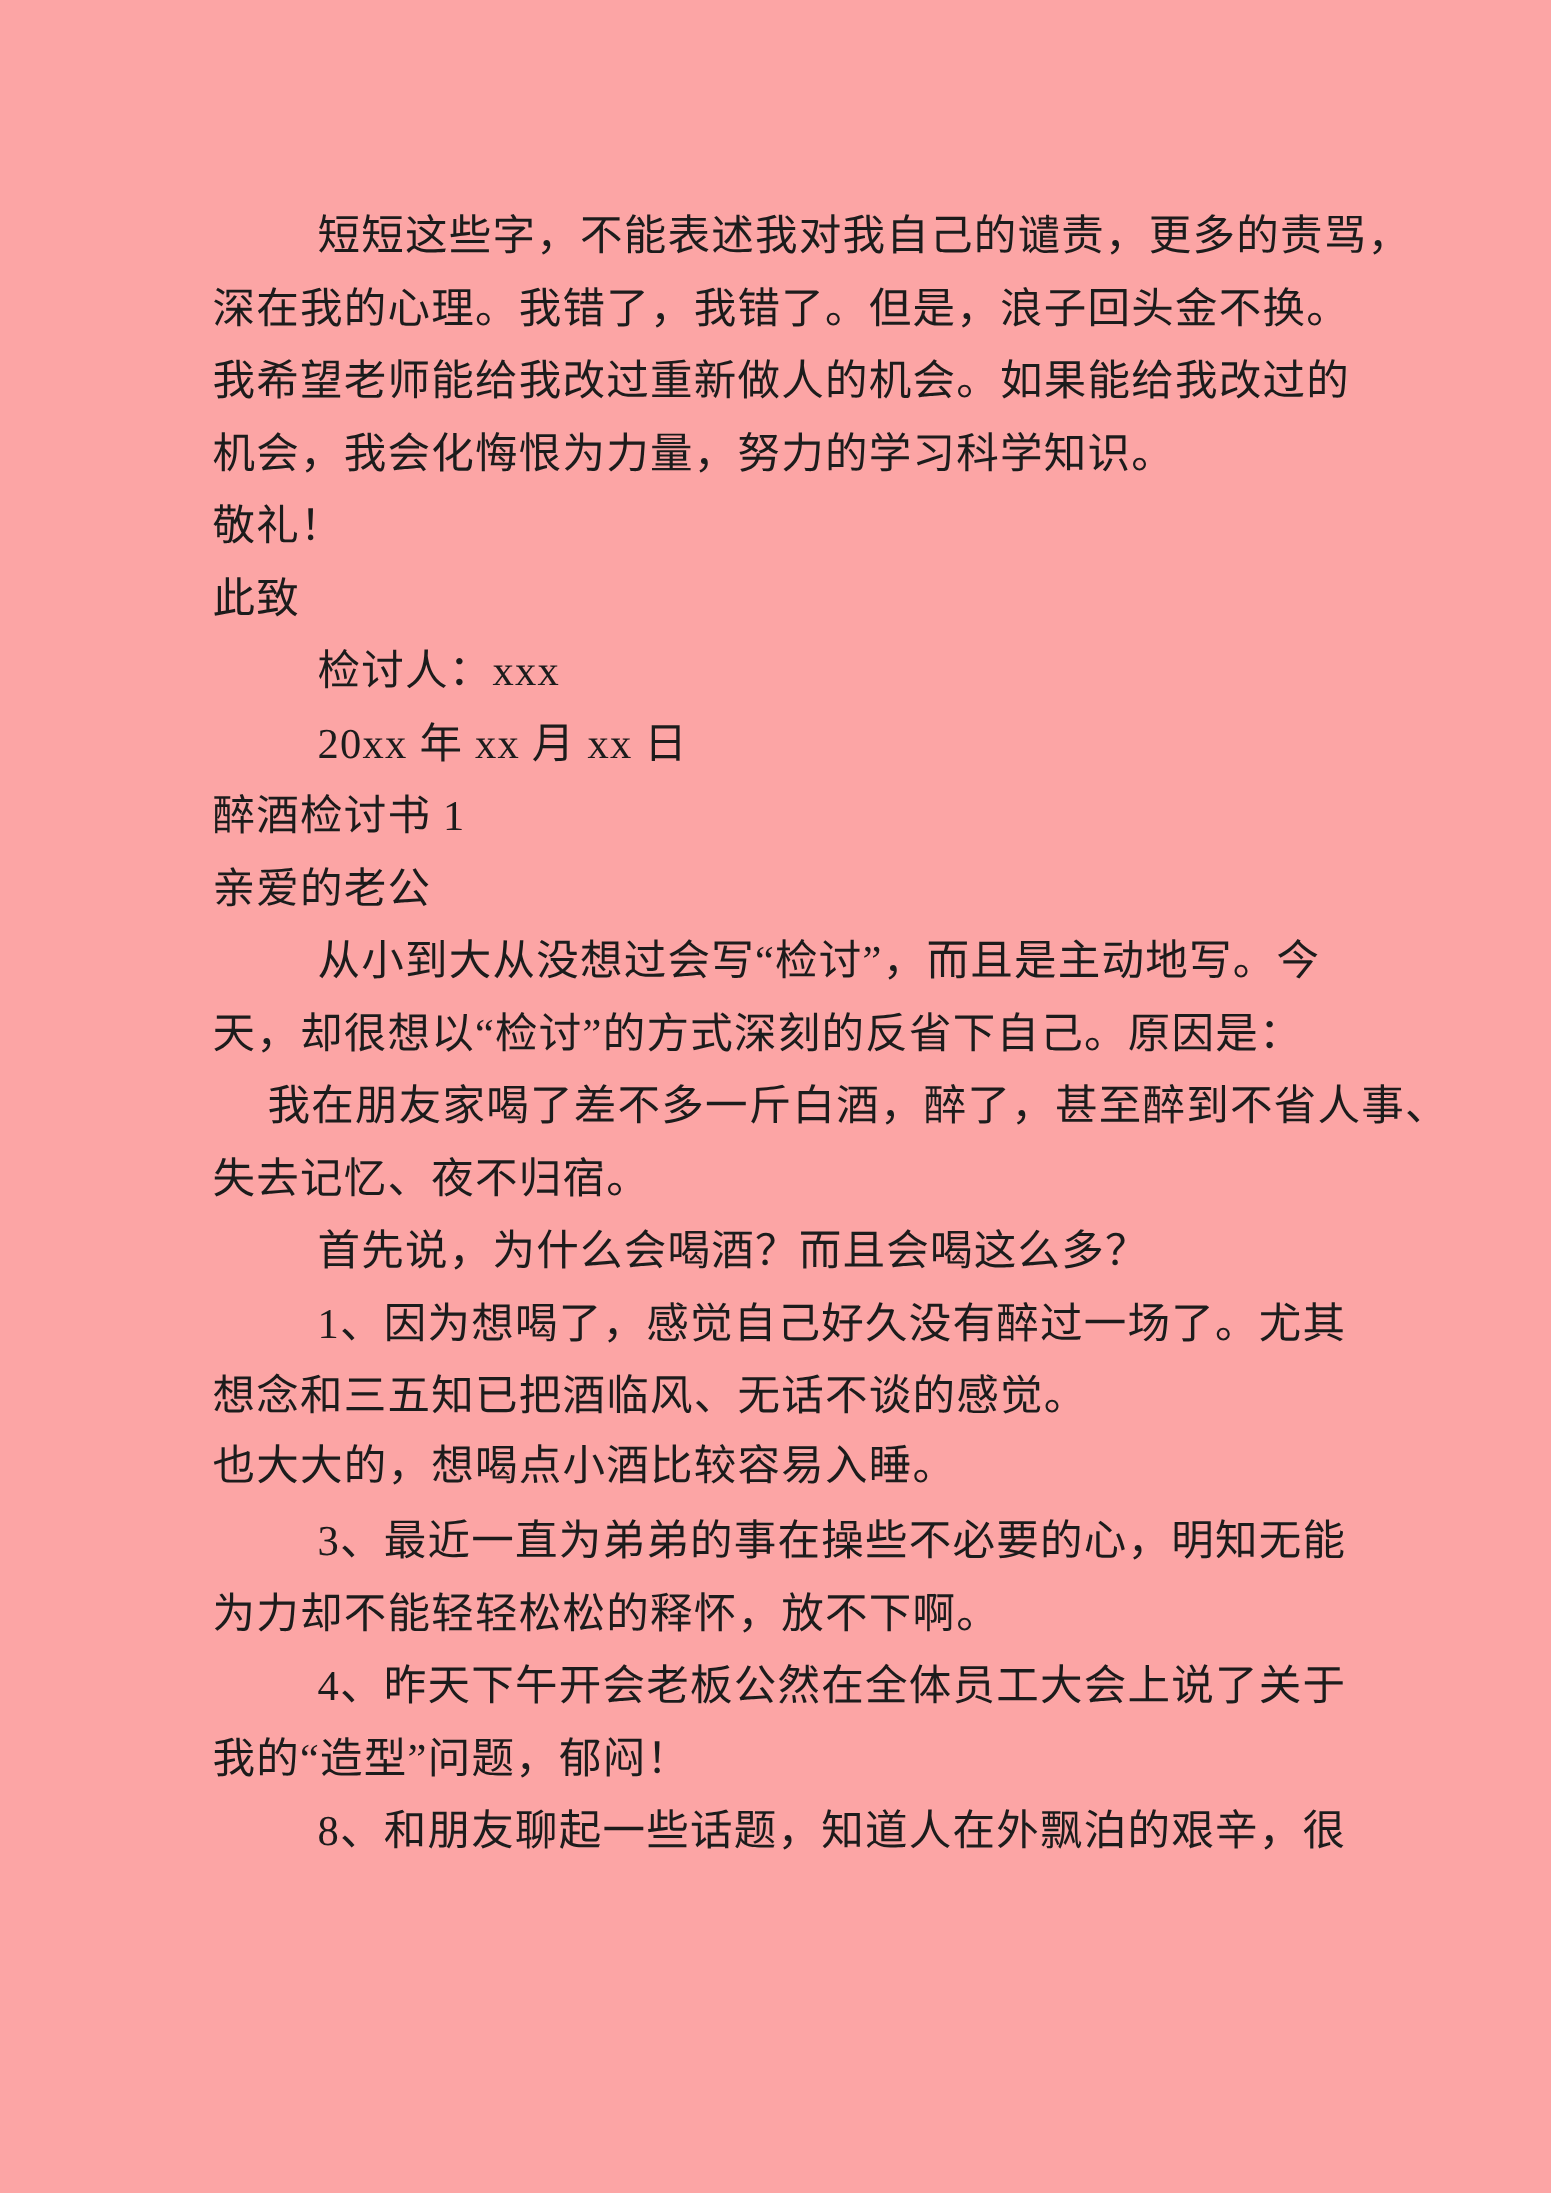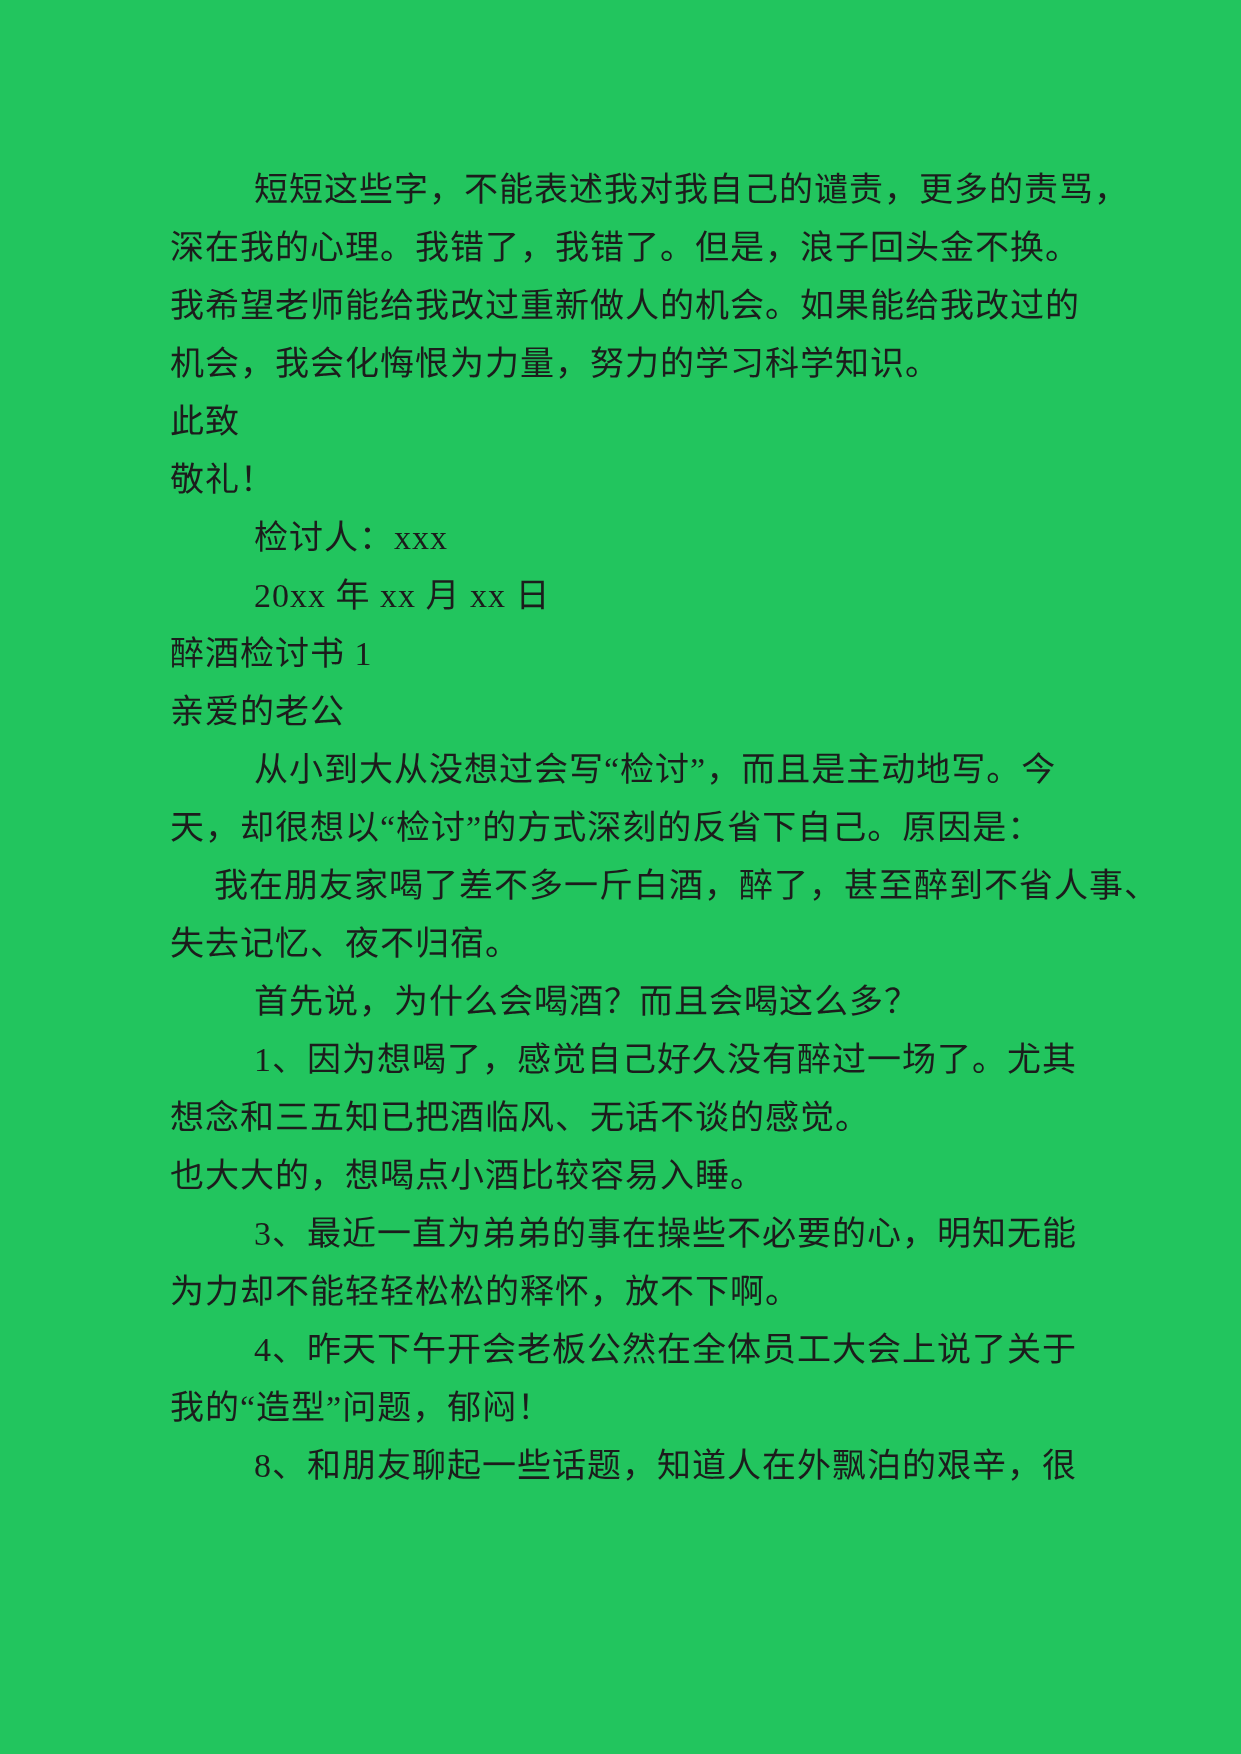--- a/index.html
+++ b/index.html
@@ -8,21 +8,21 @@
   }
   body {
     width: 1241px;
     height: 1754px;
     background: #ffffff;
   }
   .page {
     position: relative;
     width: 1241px;
     height: 1754px;
-    background: #22c55e;
+    background: #fca5a5;
     overflow: hidden;
   }
   .doc-body {
     position: absolute;
     left: 170px;
     top: 161px;
     width: 930px;
   }
   .line {
     height: 58px;
@@ -39,33 +39,33 @@
 </style>
 </head>
 <body style="background: rgb(255, 255, 255);">
 
 <div class="page">
   <div class="doc-body">
     <div class="line indent" style="color: rgb(28, 28, 28);">短短这些字，不能表述我对我自己的谴责，更多的责骂，</div>
       <div class="line" style="color: rgb(28, 28, 28);">深在我的心理。我错了，我错了。但是，浪子回头金不换。</div>
       <div class="line" style="color: rgb(28, 28, 28);">我希望老师能给我改过重新做人的机会。如果能给我改过的</div>
       <div class="line" style="color: rgb(28, 28, 28);">机会，我会化悔恨为力量，努力的学习科学知识。</div>
+      <div class="line" style="color: rgb(28, 28, 28);">敬礼！</div>
       <div class="line" style="color: rgb(28, 28, 28);">此致</div>
-      <div class="line" style="color: rgb(28, 28, 28);">敬礼！</div>
       <div class="line indent" style="color: rgb(28, 28, 28);">检讨人：xxx</div>
       <div class="line indent" style="color: rgb(28, 28, 28);">20xx 年 xx 月 xx 日</div>
       <div class="line" style="color: rgb(28, 28, 28);">醉酒检讨书 1</div>
       <div class="line" style="color: rgb(28, 28, 28);">亲爱的老公</div>
       <div class="line indent" style="color: rgb(28, 28, 28);">从小到大从没想过会写“检讨”，而且是主动地写。今</div>
       <div class="line" style="color: rgb(28, 28, 28);">天，却很想以“检讨”的方式深刻的反省下自己。原因是：</div>
       <div class="line" style="color: rgb(28, 28, 28); margin-left: 44px;">我在朋友家喝了差不多一斤白酒，醉了，甚至醉到不省人事、</div>
       <div class="line" style="color: rgb(28, 28, 28);">失去记忆、夜不归宿。</div>
       <div class="line indent" style="color: rgb(28, 28, 28);">首先说，为什么会喝酒？而且会喝这么多？</div>
       <div class="line indent" style="color: rgb(28, 28, 28);">1、因为想喝了，感觉自己好久没有醉过一场了。尤其</div>
       <div class="line" style="color: rgb(28, 28, 28);">想念和三五知已把酒临风、无话不谈的感觉。</div>
-      <div class="line" style="color: rgb(28, 28, 28);">也大大的，想喝点小酒比较容易入睡。</div>
+      <div class="line" style="color: rgb(28, 28, 28); font-family: Liberation Mono, monospace;">也大大的，想喝点小酒比较容易入睡。</div>
       <div class="line indent" style="color: rgb(28, 28, 28);">3、最近一直为弟弟的事在操些不必要的心，明知无能</div>
       <div class="line" style="color: rgb(28, 28, 28);">为力却不能轻轻松松的释怀，放不下啊。</div>
       <div class="line indent" style="color: rgb(28, 28, 28);">4、昨天下午开会老板公然在全体员工大会上说了关于</div>
       <div class="line" style="color: rgb(28, 28, 28);">我的“造型”问题，郁闷！</div>
       <div class="line indent" style="color: rgb(28, 28, 28);">8、和朋友聊起一些话题，知道人在外飘泊的艰辛，很</div>
   </div>
 </div>
 
 </body></html>

